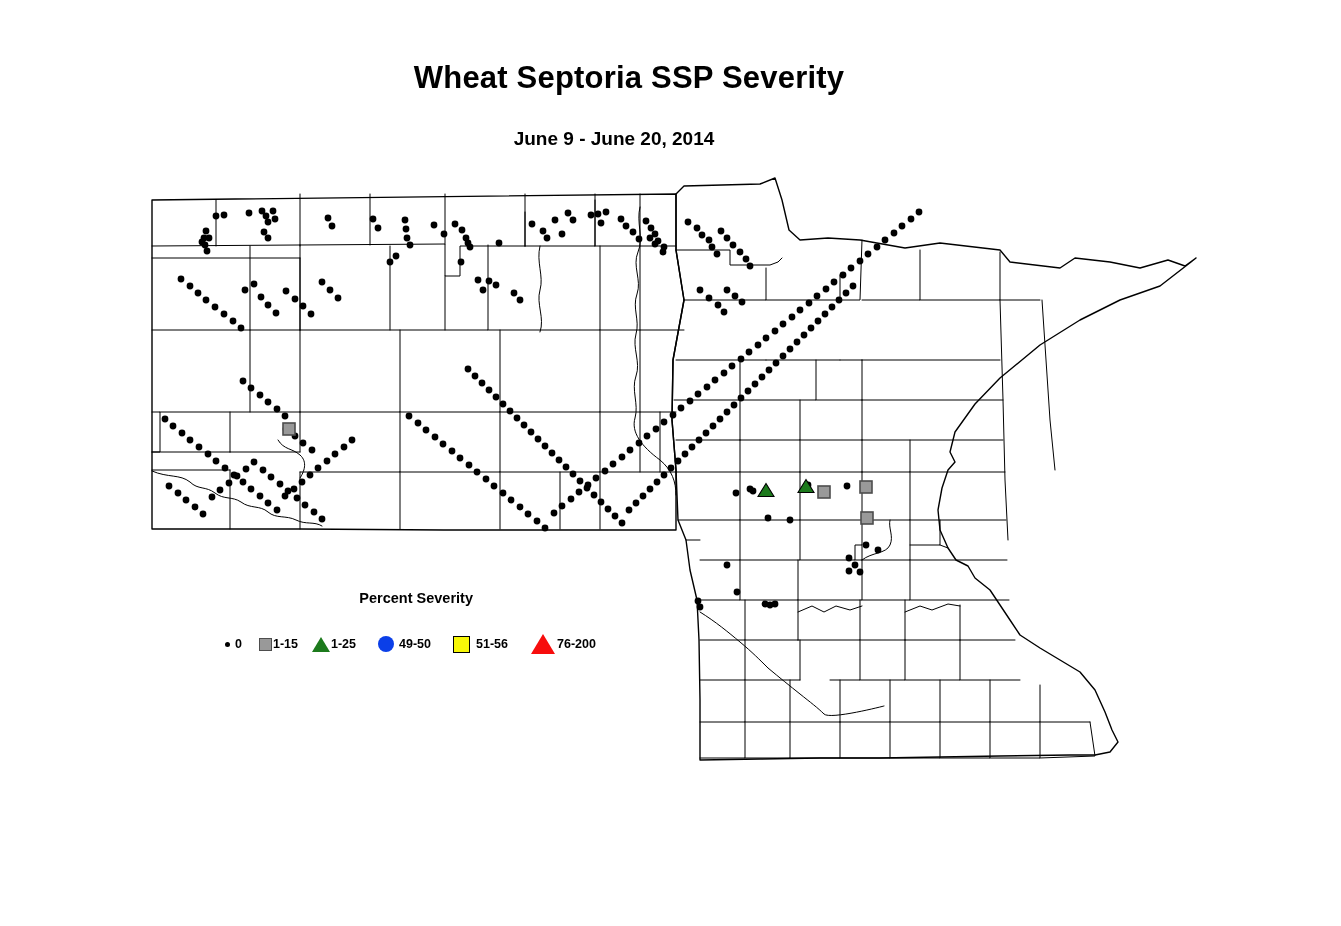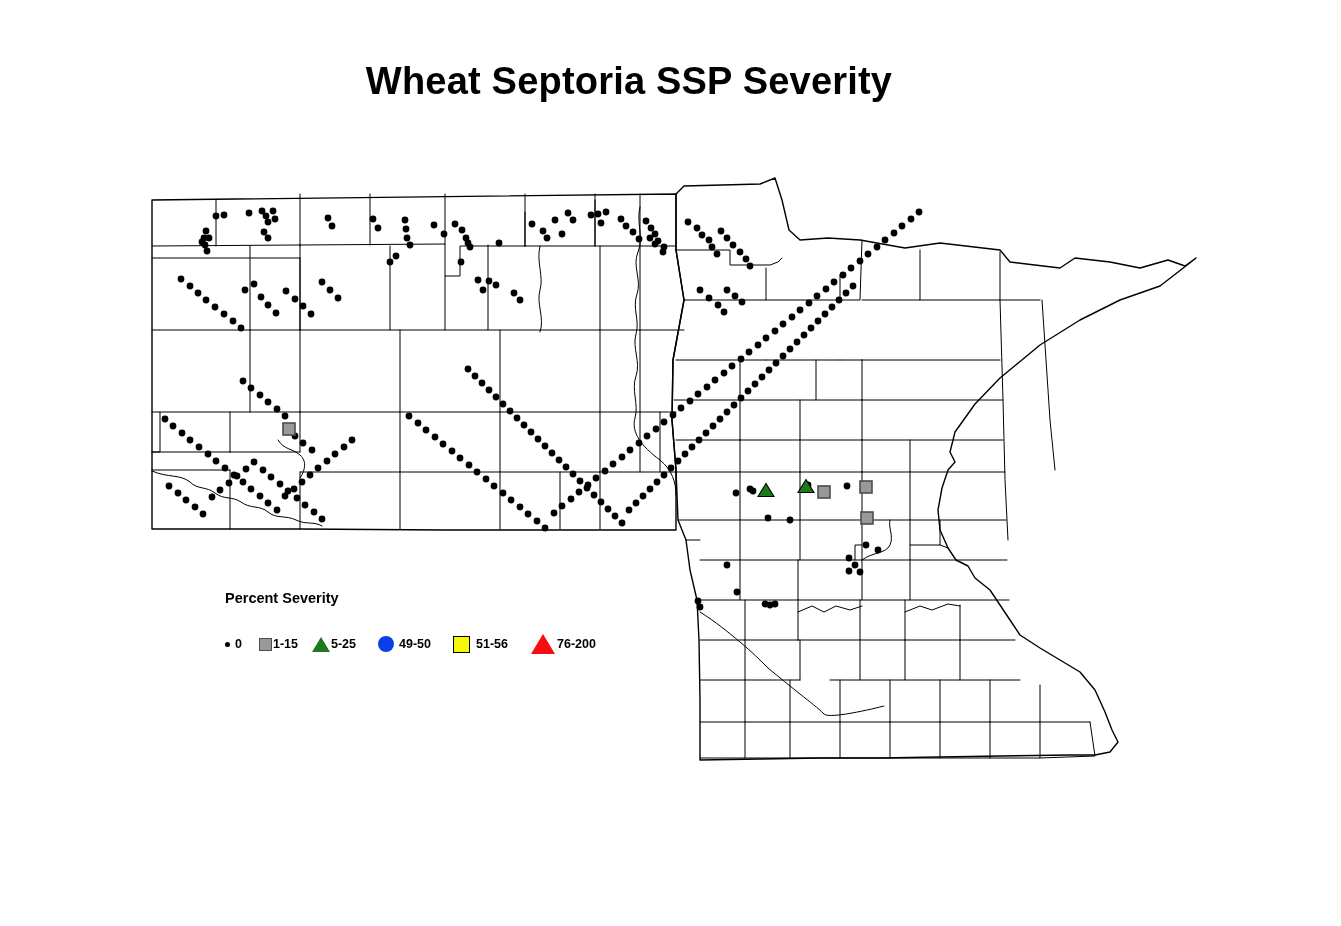--- a/index.html
+++ b/index.html
@@ -19,21 +19,21 @@
     left: 0; top: 0;
     width: 1341px;
     height: 926px;
     background: #ffffff;
   }
   #title {
     position: absolute;
     left: 0; top: 60px;
     width: 1258px;
     text-align: center;
-    font-size: 38px;
+    font-size: 31px;
     font-weight: bold;
     color: #000000;
     letter-spacing: 0.2px;
   }
   #subtitle {
     position: absolute;
     left: 0; top: 128px;
     width: 1228px;
     text-align: center;
     font-size: 19px;
@@ -50,21 +50,21 @@
   .legend {
     position: absolute;
     left: 225px;
     top: 590px;
     width: 400px;
   }
   .legend-title {
     font-size: 14.5px;
     font-weight: bold;
     color: #000;
-    text-align: left;
+    text-align: right;
     width: 248px;
     margin-left: 0px;
   }
   .legend-row {
     position: absolute;
     left: 0;
     top: 44px;
     display: flex;
     align-items: center;
     white-space: nowrap;
@@ -126,20 +126,21 @@
   .gap-c { width: 22px; }
   .gap-d { width: 22px; }
   .gap-e { width: 23px; }
 </style>
 </head>
 <body>
 
 <div id="page">
 
   <div id="title">Wheat Septoria SSP Severity</div>
+  <div id="subtitle">June 9 - June 20, 2014</div>
 
   <div id="map-wrap">
     <svg id="map-svg" width="1341" height="926" viewBox="0 0 1341 926" xmlns="http://www.w3.org/2000/svg">
 
       <g fill="none" stroke="#000000" stroke-width="1.4" stroke-linejoin="round" stroke-linecap="round">
 
         <path d="M152,200 L676,194 L676,250 L684,300 L673,360 L672,420 L676,470 L676,530
                  L444,530 L300,529 L152,529 Z"></path>
 
         <path d="M676,194 L684,186 L760,184 L775,178 L782,200 L789,230 L800,240
@@ -630,21 +631,21 @@
       <span class="gap-a"></span>
 
       <div class="legend-item">
         <span class="sym sym-square-gray"></span>
         <span class="legend-label">1-15</span>
       </div>
       <span class="gap-b"></span>
 
       <div class="legend-item">
         <span class="sym sym-tri-green"></span>
-        <span class="legend-label">5-25</span>
+        <span class="legend-label">1-25</span>
       </div>
       <span class="gap-c"></span>
 
       <div class="legend-item">
         <span class="sym sym-circle-blue"></span>
         <span class="legend-label">49-50</span>
       </div>
       <span class="gap-d"></span>
 
       <div class="legend-item">

